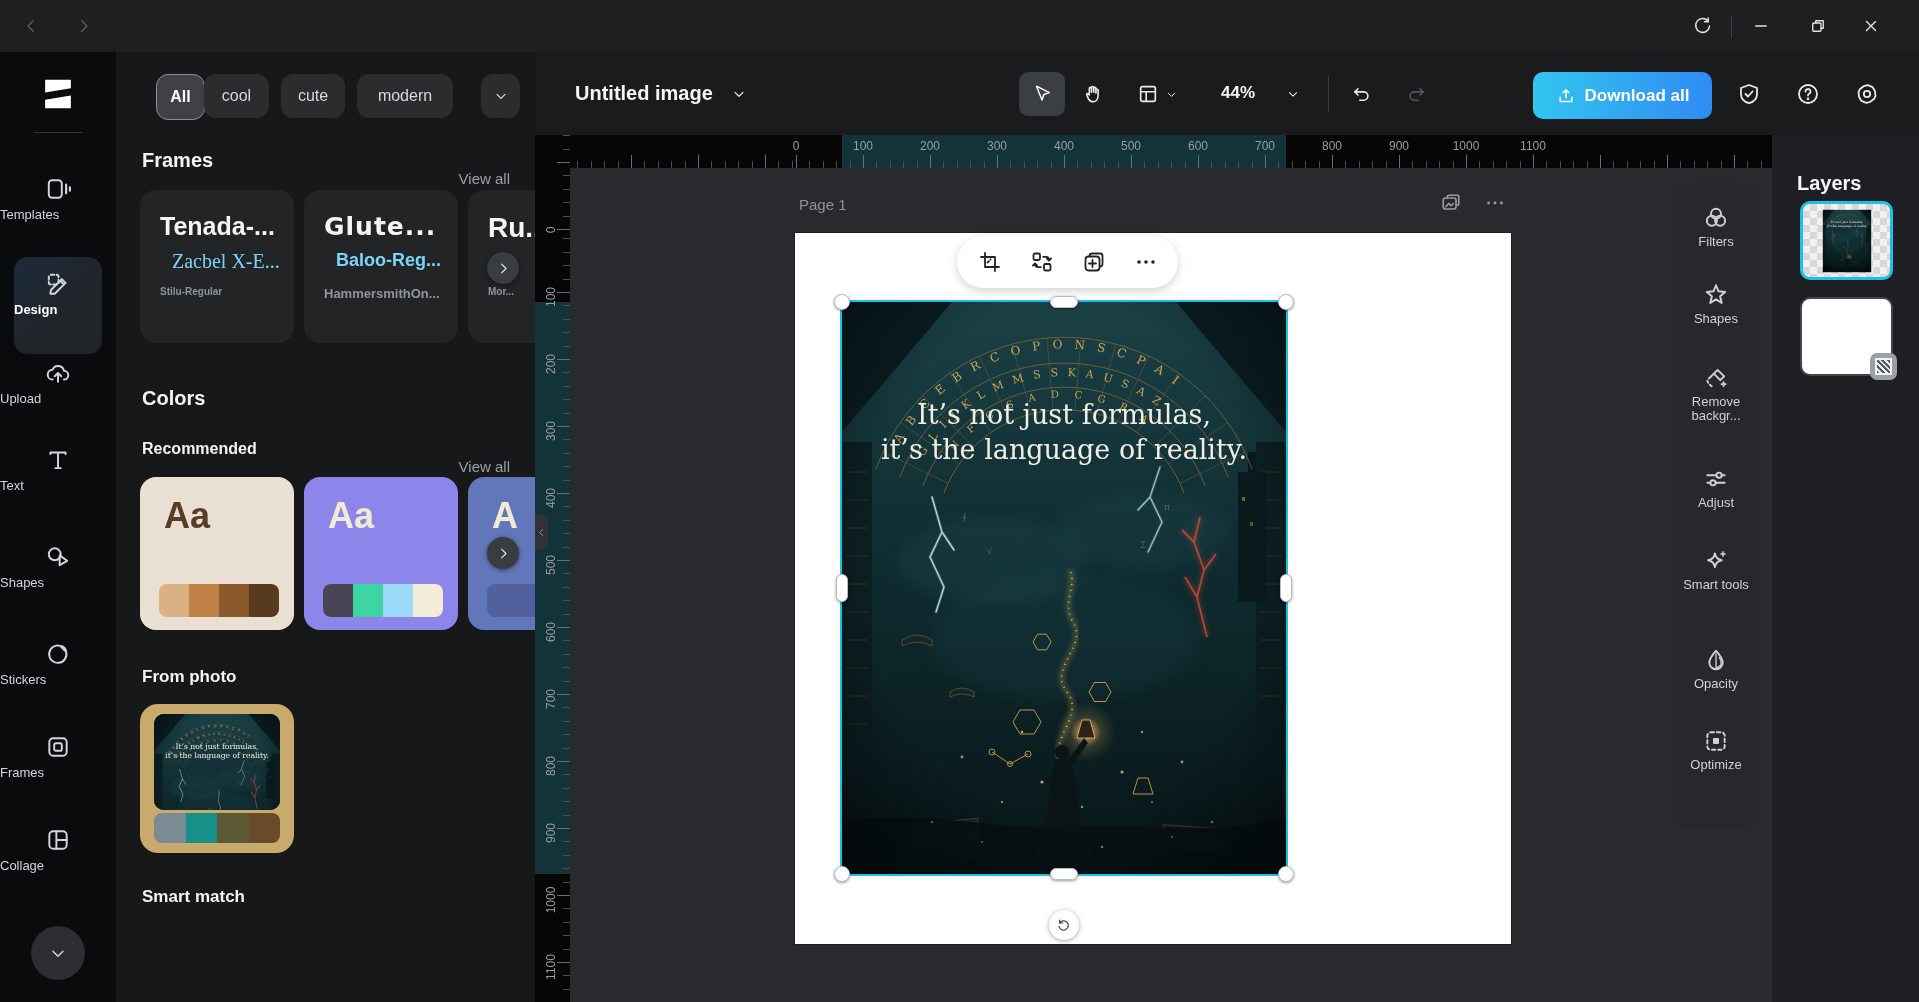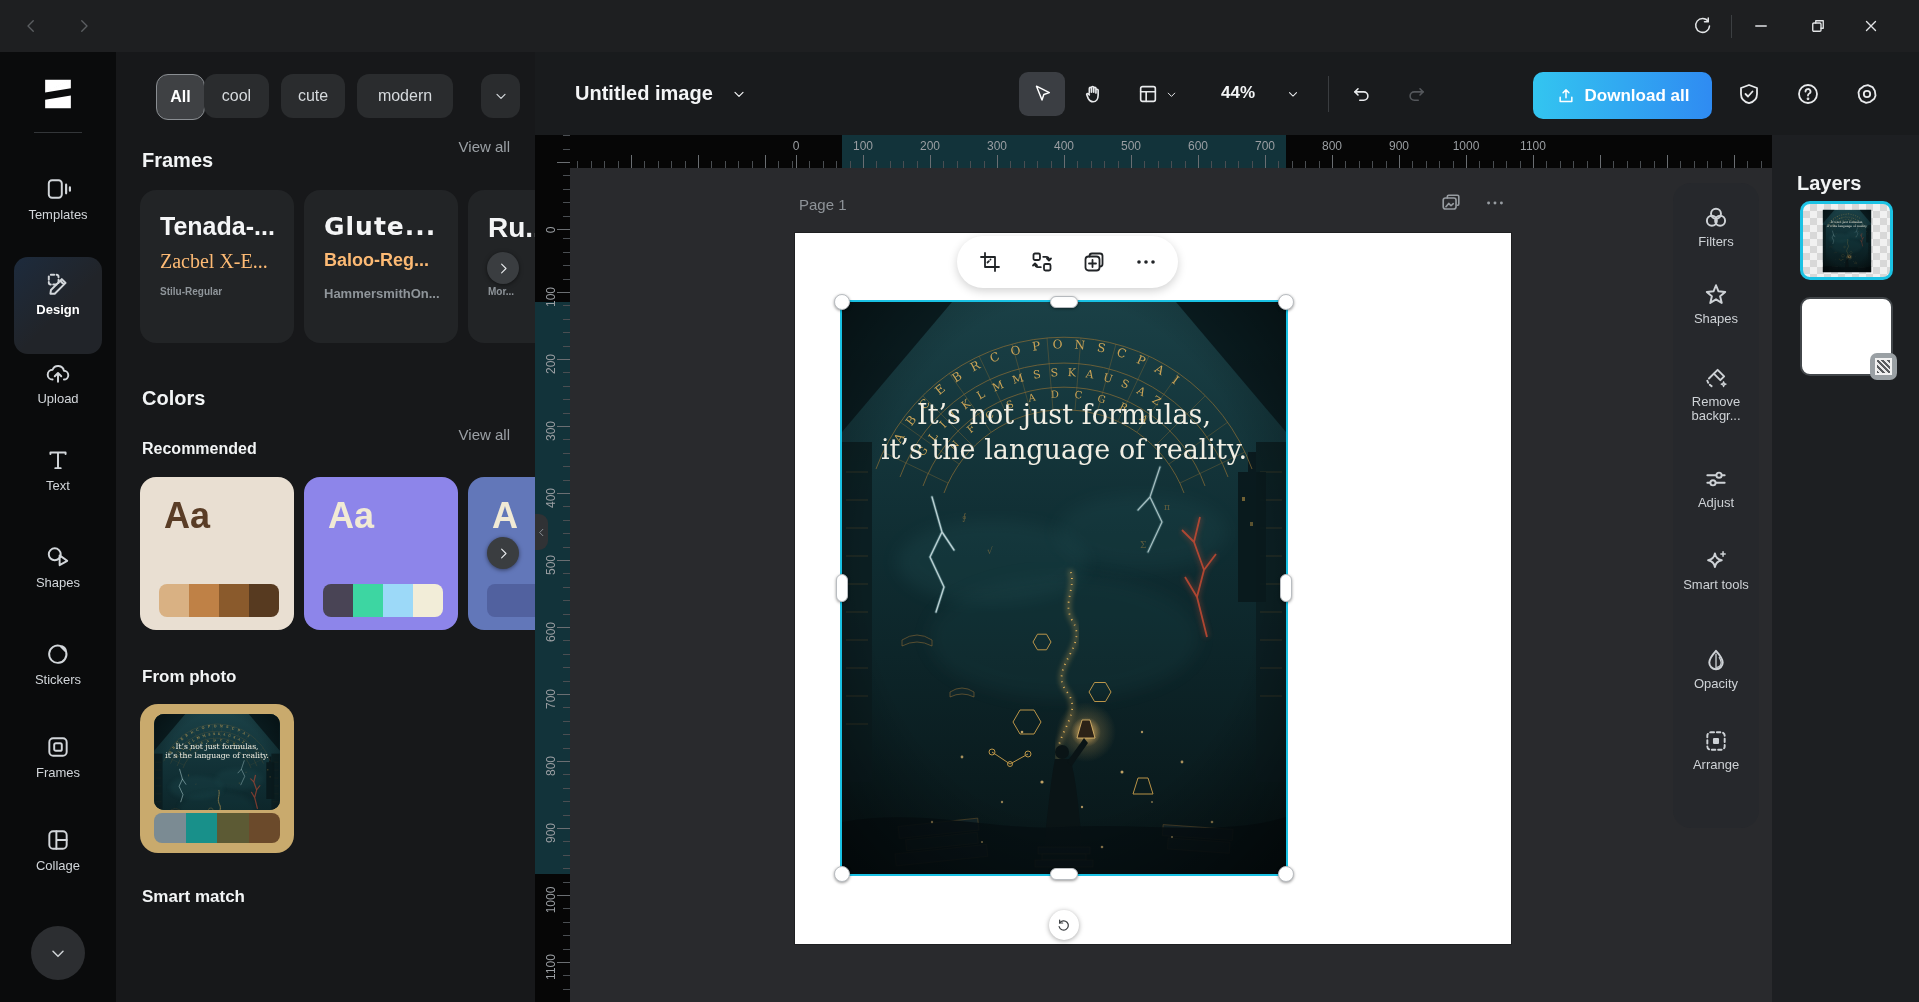--- a/index.html
+++ b/index.html
@@ -7,39 +7,39 @@
     font-family:"Liberation Sans",sans-serif;color:#e8eaec;-webkit-font-smoothing:antialiased;}
   .abs{position:absolute;}
   svg.ic{stroke:currentColor;fill:none;stroke-width:1.8;stroke-linecap:round;stroke-linejoin:round;display:block;}
   
   .titlebar{left:0;top:0;width:1919px;height:52px;background:#1e1f21;}
   .tb-btn{position:absolute;top:12px;width:28px;height:28px;display:flex;align-items:center;justify-content:center;color:#e2e4e6;}
   .tb-dim{color:#5b5e61;}
   .tb-div{position:absolute;left:1731px;top:15px;width:1px;height:23px;background:#3c3f42;}
   
   .rail{left:0;top:52px;width:116px;height:950px;background:#0a0b0c;}
-  .rail-item{position:absolute;width:116px;text-align:center;color:#d2d6da;cursor:pointer;}
+  .rail-item{position:absolute;width:116px;color:#d2d6da;cursor:pointer;}
   .rail-item svg{margin:0 auto;}
   .rail-label{font-size:13px;margin-top:5px;display:block;}
   .rail-active{left:14px;width:88px;height:83px;border-radius:14px;
      background:linear-gradient(135deg,#1d2b3d 0%,#212429 55%);}
   .rail-active .rail-label{color:#fff;font-weight:700;}
   .rail-divider{position:absolute;left:34px;top:80px;width:48px;height:1px;background:#333639;}
   .rail-more{position:absolute;left:31px;top:874px;width:54px;height:54px;border-radius:50%;background:#2c2e31;
      display:flex;align-items:center;justify-content:center;color:#cfd3d6;}
   
   .panel{left:116px;top:52px;width:419px;height:950px;background:#17181a;overflow:hidden;}
   .chip{position:absolute;top:22px;height:44px;border-radius:12px;background:#2a2c2e;color:#d6dadd;
      font-size:16px;display:flex;align-items:center;justify-content:center;cursor:pointer;}
   .chip-active{background:#3f4144;border:1px solid #8a8e92;color:#fff;font-weight:700;}
   .sec-h{position:absolute;left:26px;font-size:20px;font-weight:700;color:#f2f4f5;}
-  .view-all{position:absolute;right:25px;font-size:15px;color:#9ba0a5;cursor:pointer;}
+  .view-all{position:absolute;right:25px;font-size:15px;color:#9ba0a5;cursor:pointer;margin-top:32px;}
   .card{position:absolute;width:154px;height:153px;border-radius:16px;background:#222426;cursor:pointer;}
   .fc-name{position:absolute;left:20px;top:22px;font-size:25px;font-weight:800;color:#f4f5f6;white-space:nowrap;overflow:hidden;max-width:120px;}
-  .fc-sub{position:absolute;left:20px;top:60px;font-size:20px;color:#fdba74;font-family:"Liberation Serif",serif;white-space:nowrap;}
+  .fc-sub{position:absolute;left:32px;top:60px;font-size:20px;color:#7dd3fc;font-family:"Liberation Serif",serif;white-space:nowrap;}
   .fc-sub2{position:absolute;left:20px;top:96px;font-size:10px;color:#8f959a;white-space:nowrap;font-weight:bold;}
   .pal-sample{position:absolute;left:24px;top:18px;font-size:36px;font-weight:800;}
   .pal-bar{position:absolute;left:19px;top:107px;width:120px;height:33px;border-radius:8px;overflow:hidden;display:flex;}
   .pal-bar div{flex:1;}
   .circle-next{position:absolute;width:32px;height:32px;border-radius:50%;background:#3a3d40;color:#e8eaec;
      display:flex;align-items:center;justify-content:center;box-shadow:0 1px 4px rgba(0,0,0,.5);cursor:pointer;}
   .photo-card{position:absolute;left:24px;top:652px;width:154px;height:149px;border-radius:18px;background:#c9aa6d;cursor:pointer;}
   .photo-crop{position:absolute;left:14px;top:10px;width:126px;height:96px;border-radius:10px;overflow:hidden;background:#0d2a2e;}
   .photo-bar{position:absolute;left:14px;top:109px;width:126px;height:30px;border-radius:8px;overflow:hidden;display:flex;}
   .photo-bar div{flex:1;}
@@ -677,21 +677,21 @@
           <path d="M12 6.5 V20" stroke-width="1.2"></path>
           <path d="M12.8 18.9 a5 5 0 0 0 4 -4.6 c0 -1.2 -.8 -3 -1.8 -4.6" stroke-width="1.2"></path>
         </svg>
       <span class="tr-label">Opacity</span>
     </div>
     <div class="tr-item" style="top:545px">
       <svg class="ic" width="26" height="26" viewBox="0 0 24 24">
           <rect x="4" y="4" width="16" height="16" rx="3" stroke-dasharray="3.2 2.6"></rect>
           <rect x="9.2" y="9.2" width="5.6" height="5.6" rx="1" fill="currentColor" stroke="none"></rect>
         </svg>
-      <span class="tr-label">Arrange</span>
+      <span class="tr-label">Optimize</span>
     </div>
   </div>
 
   <div class="abs layers">
     <h2 class="layers-h">Layers</h2>
     <div class="thumb thumb1">
       <svg viewBox="0 0 444 572" width="49" height="63">
           <use href="#poster"></use>
         </svg>
     </div>

